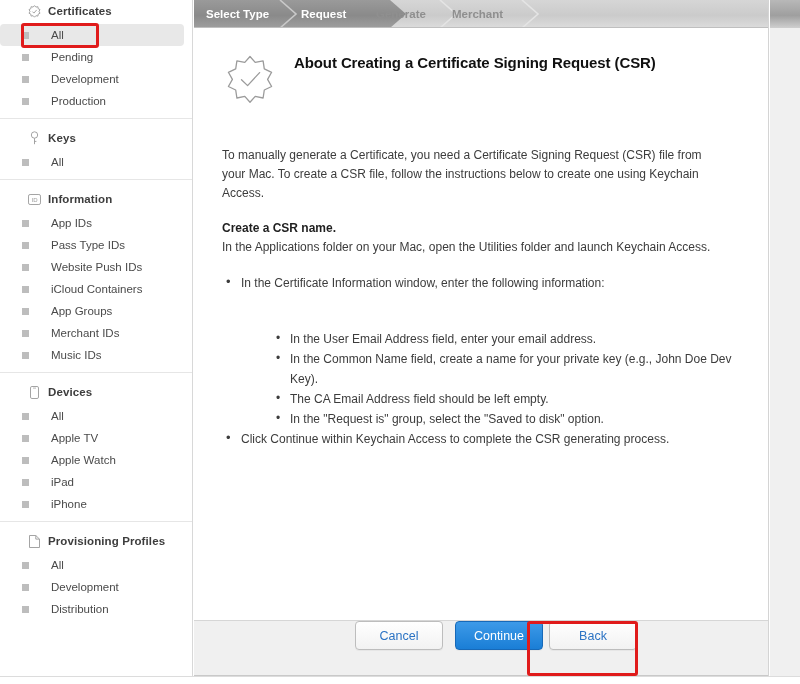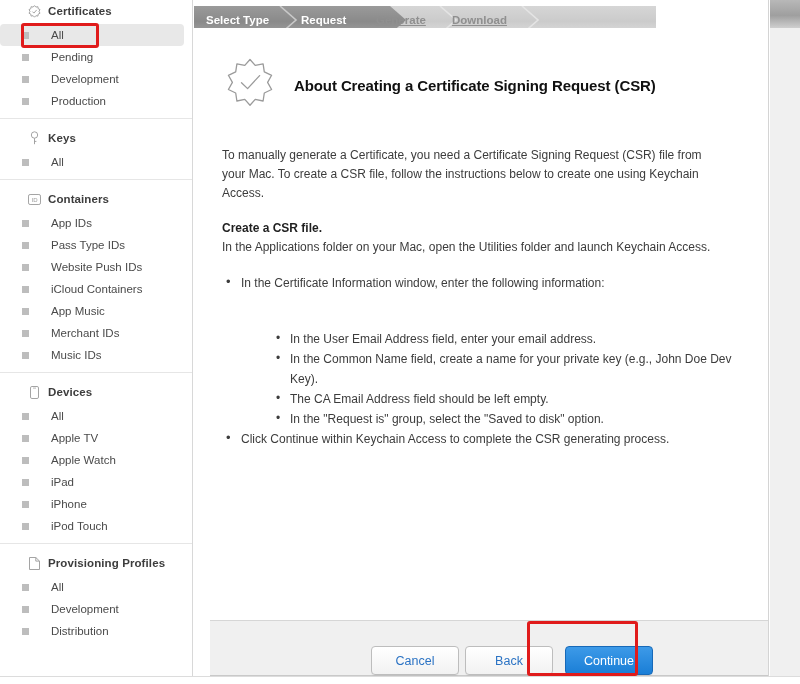--- a/index.html
+++ b/index.html
@@ -78,46 +78,45 @@
     background: #f0f0f0;
   }
   .farright-top {
     position: absolute; left: 0; top: 0; width: 30px; height: 28px;
     background: linear-gradient(to bottom, #b8b8b8 0%, #9f9f9f 55%, #cfcfcf 100%);
   }
 
   
   .stepper {
     position: relative;
-    height: 28px; width: 462px;
+    height: 28px; width: 575px;
     background: linear-gradient(to bottom, #d2d2d2 0%, #c6c6c6 50%, #d9d9d9 100%);
     overflow: hidden;
-    margin-top: 6px;
   }
   
   .stepper-svg { position: absolute; left: 0; top: 0; }
   .stepper-labels { position: absolute; left: 0; top: 0; width: 575px; height: 28px; }
   .lbl {
     position: absolute; top: 0; height: 28px;
     display: flex; align-items: center;
     font-size: 11.5px; font-weight: bold; white-space: nowrap;
   }
   .lbl.on  { color: #ffffff; }
-  .lbl.off { color: #8f8f8f; text-decoration: underline; }
+  .lbl.off { color: #8f8f8f; }
 
   
   .content {
     position: absolute; left: 0; top: 28px;
     width: 575px; height: 592px;
     background: #ffffff;
     padding: 18px 30px 0 28px;
     overflow: hidden;
   }
   .title-row {
-    display: flex; align-items: center;
+    display: flex; align-items: flex-start;
     margin: 8px 0 0 0; height: 62px;
   }
   .cert-badge { width: 56px; height: 56px; flex: 0 0 auto; }
   .page-title {
     margin-left: 16px;
     font-size: 15px; font-weight: bold; color: #111;
     letter-spacing: -.1px;
   }
   .body-text {
     margin-top: 30px;
@@ -140,26 +139,26 @@
     position: relative; padding-left: 17px;
     font-size: 12px; line-height: 20px; color: #3c3c3c;
   }
   ul.lvl2 > li::before {
     content: "\2022"; position: absolute; left: 3px; top: -1px;
     color: #3c3c3c; font-size: 12px;
   }
 
   
   .footer {
-    position: absolute; left: 16px; top: 620px;
+    position: absolute; left: 0; top: 620px;
     width: 575px; height: 56px;
     background: #f0f0f0;
     border-top: 1px solid #d6d6d6;
     border-bottom: 1px solid #c9c9c9;
-    display: flex; align-items: flex-end; justify-content: flex-end;
+    display: flex; align-items: flex-start; justify-content: flex-end;
     padding-right: 132px;
   }
   .btn {
     font-family: "Liberation Sans", sans-serif;
     font-size: 12.5px;
     height: 29px; min-width: 88px;
     border: 1px solid #bdbdbd;
     border-radius: 4px;
     background: linear-gradient(to bottom, #ffffff 0%, #f2f2f2 100%);
     color: #2b73c4;
@@ -240,41 +239,41 @@
     </div>
 
     <div class="sb-group">
       <div class="sb-head">
         <span class="sb-head-ico">
           <svg width="13" height="11" viewBox="0 0 13 11">
             <rect x="0.5" y="0.5" width="12" height="10" rx="1.6" fill="none" stroke="#9a9a9a" stroke-width="0.9"></rect>
             <text x="6.5" y="7.8" font-family="Liberation Sans, sans-serif" font-size="6" fill="#9a9a9a" text-anchor="middle">ID</text>
           </svg>
         </span>
-        <span class="sb-head-label">Containers</span>
+        <span class="sb-head-label">Information</span>
       </div>
       <div class="sb-item">
         <span class="sb-bullet"></span>
         <span class="sb-item-label">App IDs</span>
       </div>
       <div class="sb-item">
         <span class="sb-bullet"></span>
         <span class="sb-item-label">Pass Type IDs</span>
       </div>
       <div class="sb-item">
         <span class="sb-bullet"></span>
         <span class="sb-item-label">Website Push IDs</span>
       </div>
       <div class="sb-item">
         <span class="sb-bullet"></span>
         <span class="sb-item-label">iCloud Containers</span>
       </div>
       <div class="sb-item">
         <span class="sb-bullet"></span>
-        <span class="sb-item-label">App Music</span>
+        <span class="sb-item-label">App Groups</span>
       </div>
       <div class="sb-item">
         <span class="sb-bullet"></span>
         <span class="sb-item-label">Merchant IDs</span>
       </div>
       <div class="sb-item">
         <span class="sb-bullet"></span>
         <span class="sb-item-label">Music IDs</span>
       </div>
     </div>
@@ -301,24 +300,20 @@
         <span class="sb-bullet"></span>
         <span class="sb-item-label">Apple Watch</span>
       </div>
       <div class="sb-item">
         <span class="sb-bullet"></span>
         <span class="sb-item-label">iPad</span>
       </div>
       <div class="sb-item">
         <span class="sb-bullet"></span>
         <span class="sb-item-label">iPhone</span>
-      </div>
-      <div class="sb-item">
-        <span class="sb-bullet"></span>
-        <span class="sb-item-label">iPod Touch</span>
       </div>
     </div>
 
     <div class="sb-group">
       <div class="sb-head">
         <span class="sb-head-ico">
           <svg width="11" height="13" viewBox="0 0 11 13">
             <path d="M0.5 0.5 H6.8 L10.5 4.1 V12.5 H0.5 Z" fill="none" stroke="#9a9a9a" stroke-width="0.9"></path>
             <path d="M6.8 0.5 V4.1 H10.5" fill="none" stroke="#9a9a9a" stroke-width="0.9"></path>
           </svg>
@@ -365,39 +360,39 @@
 
         <path d="M246,0 L262,14 L246,28" fill="none" stroke="#e4e4e4" stroke-width="1.6"></path>
         <path d="M328,0 L344,14 L328,28" fill="none" stroke="#e4e4e4" stroke-width="1.6"></path>
         <path d="M146,-0.5 L162,14 L146,28.5" fill="none" stroke="#bdbdbd" stroke-width="0"></path>
         <line x1="0" y1="27.5" x2="575" y2="27.5" stroke="#bfbfbf" stroke-width="1"></line>
       </svg>
       <div class="stepper-labels">
         <div class="lbl on" style="left:12px;">Select Type</div>
         <div class="lbl on" style="left:107px;text-align:center;">Request</div>
         <div class="lbl off" style="left:182px;">Generate</div>
-        <div class="lbl off" style="left:258px;">Download</div>
+        <div class="lbl off" style="left:258px;">Merchant</div>
       </div>
     </div>
 
     <div class="content">
 
       <div class="title-row">
         <span class="cert-badge">
           <svg width="56" height="56" viewBox="0 0 56 56">
             <polygon points="28,2.5 33.2,8.4 41.1,6.8 42.3,14.8 49.6,18.3 45.6,25.4 49.6,32.5 42.3,36 41.1,44 33.2,42.4 28,48.3 22.8,42.4 14.9,44 13.7,36 6.4,32.5 10.4,25.4 6.4,18.3 13.7,14.8 14.9,6.8 22.8,8.4" fill="none" stroke="#9b9b9b" stroke-width="1.3" stroke-linejoin="round"></polygon>
             <polyline points="19.5,25.8 25.6,31.6 37.6,18.6" fill="none" stroke="#9b9b9b" stroke-width="1.3" stroke-linecap="round" stroke-linejoin="round"></polyline>
           </svg>
         </span>
         <div class="page-title">About Creating a Certificate Signing Request (CSR)</div>
       </div>
 
       <div class="body-text">
         <p>To manually generate a Certificate, you need a Certificate Signing Request (CSR) file from your Mac. To create a CSR file, follow the instructions below to create one using Keychain Access.</p>
-        <p class="subhead tight">Create a CSR file.</p>
+        <p class="subhead tight">Create a CSR name.</p>
         <p>In the Applications folder on your Mac, open the Utilities folder and launch Keychain Access.</p>
 
         <ul class="lvl1">
           <li>
             <span>In the Certificate Information window, enter the following information:</span>
             <ul class="lvl2">
               <li><span>In the User Email Address field, enter your email address.</span></li>
               <li><span>In the Common Name field, create a name for your private key (e.g., John Doe Dev Key).</span></li>
               <li><span>The CA Email Address field should be left empty.</span></li>
               <li><span>In the "Request is" group, select the "Saved to disk" option.</span></li>
@@ -405,22 +400,22 @@
           </li>
           <li>
             <span>Click Continue within Keychain Access to complete the CSR generating process.</span>
           </li>
         </ul>
       </div>
     </div>
 
     <div class="footer">
       <button class="btn">Cancel</button>
+      <button class="btn primary">Continue</button>
       <button class="btn">Back</button>
-      <button class="btn primary">Continue</button>
     </div>
     <div class="footer-shadow"></div>
   </div>
 
   <div class="farright">
     <div class="farright-top"></div>
   </div>
 
   <div class="bottom-strip"></div>
   <div class="bottom-line"></div>

